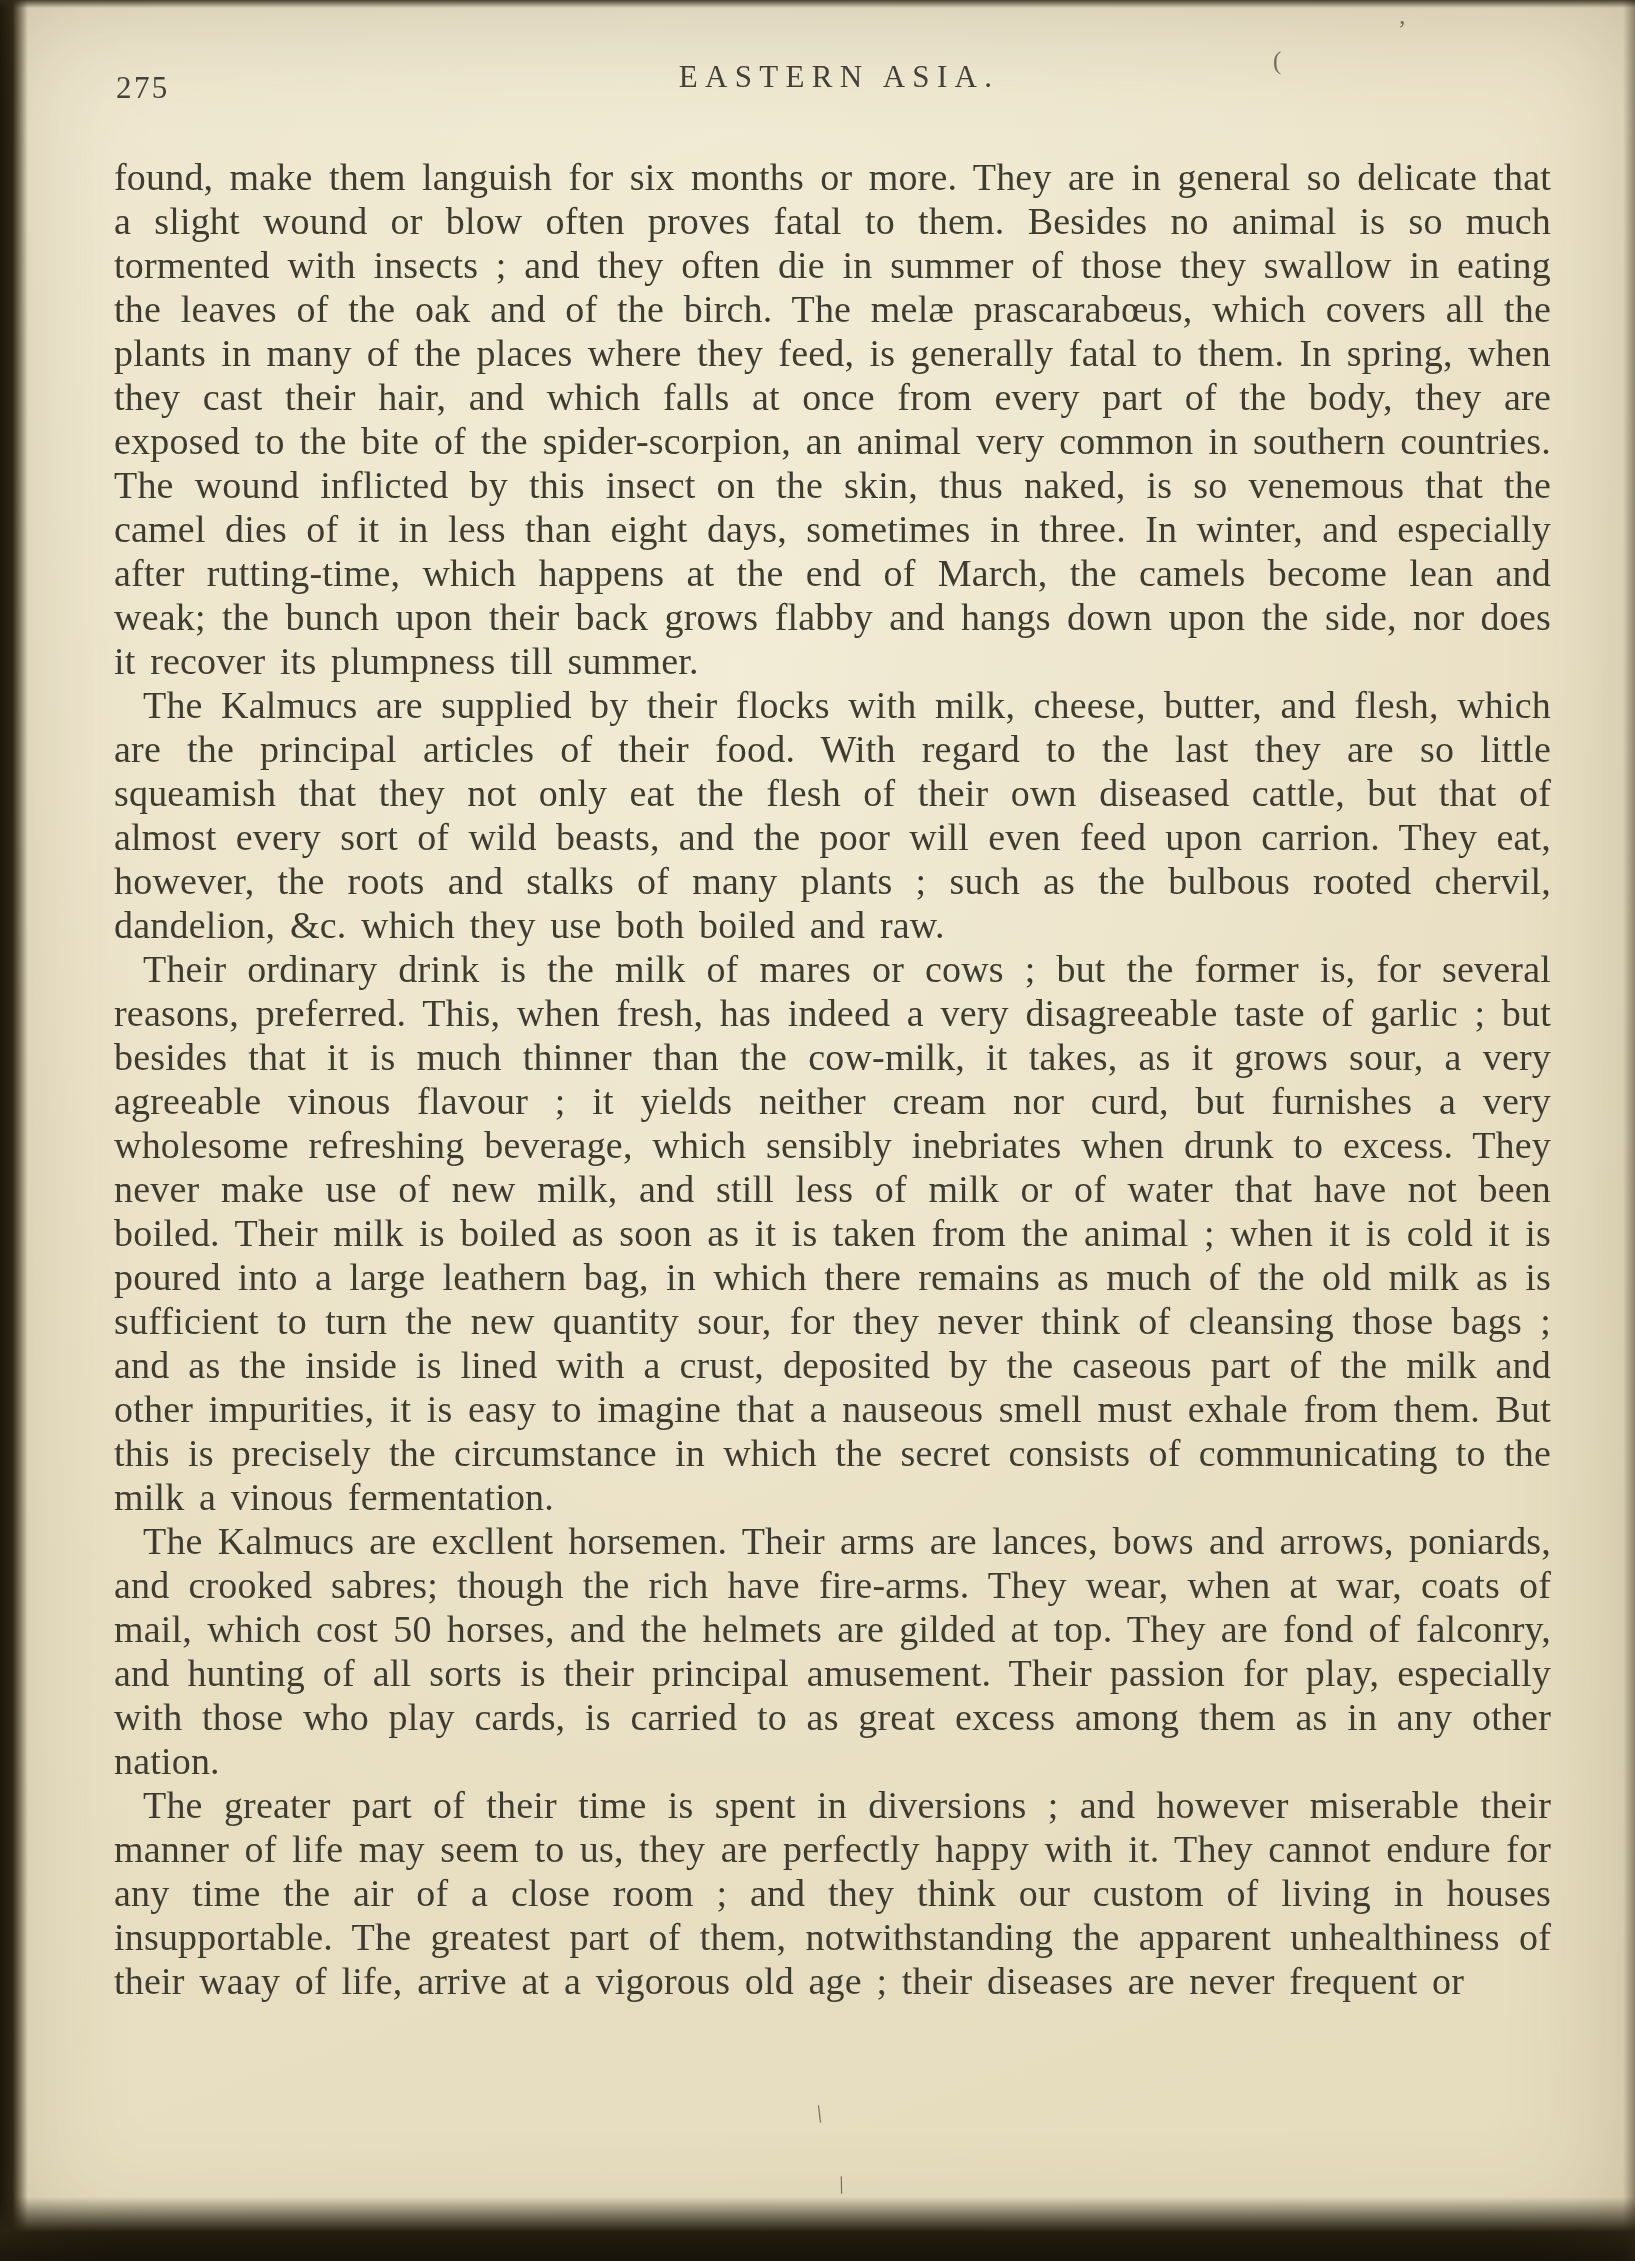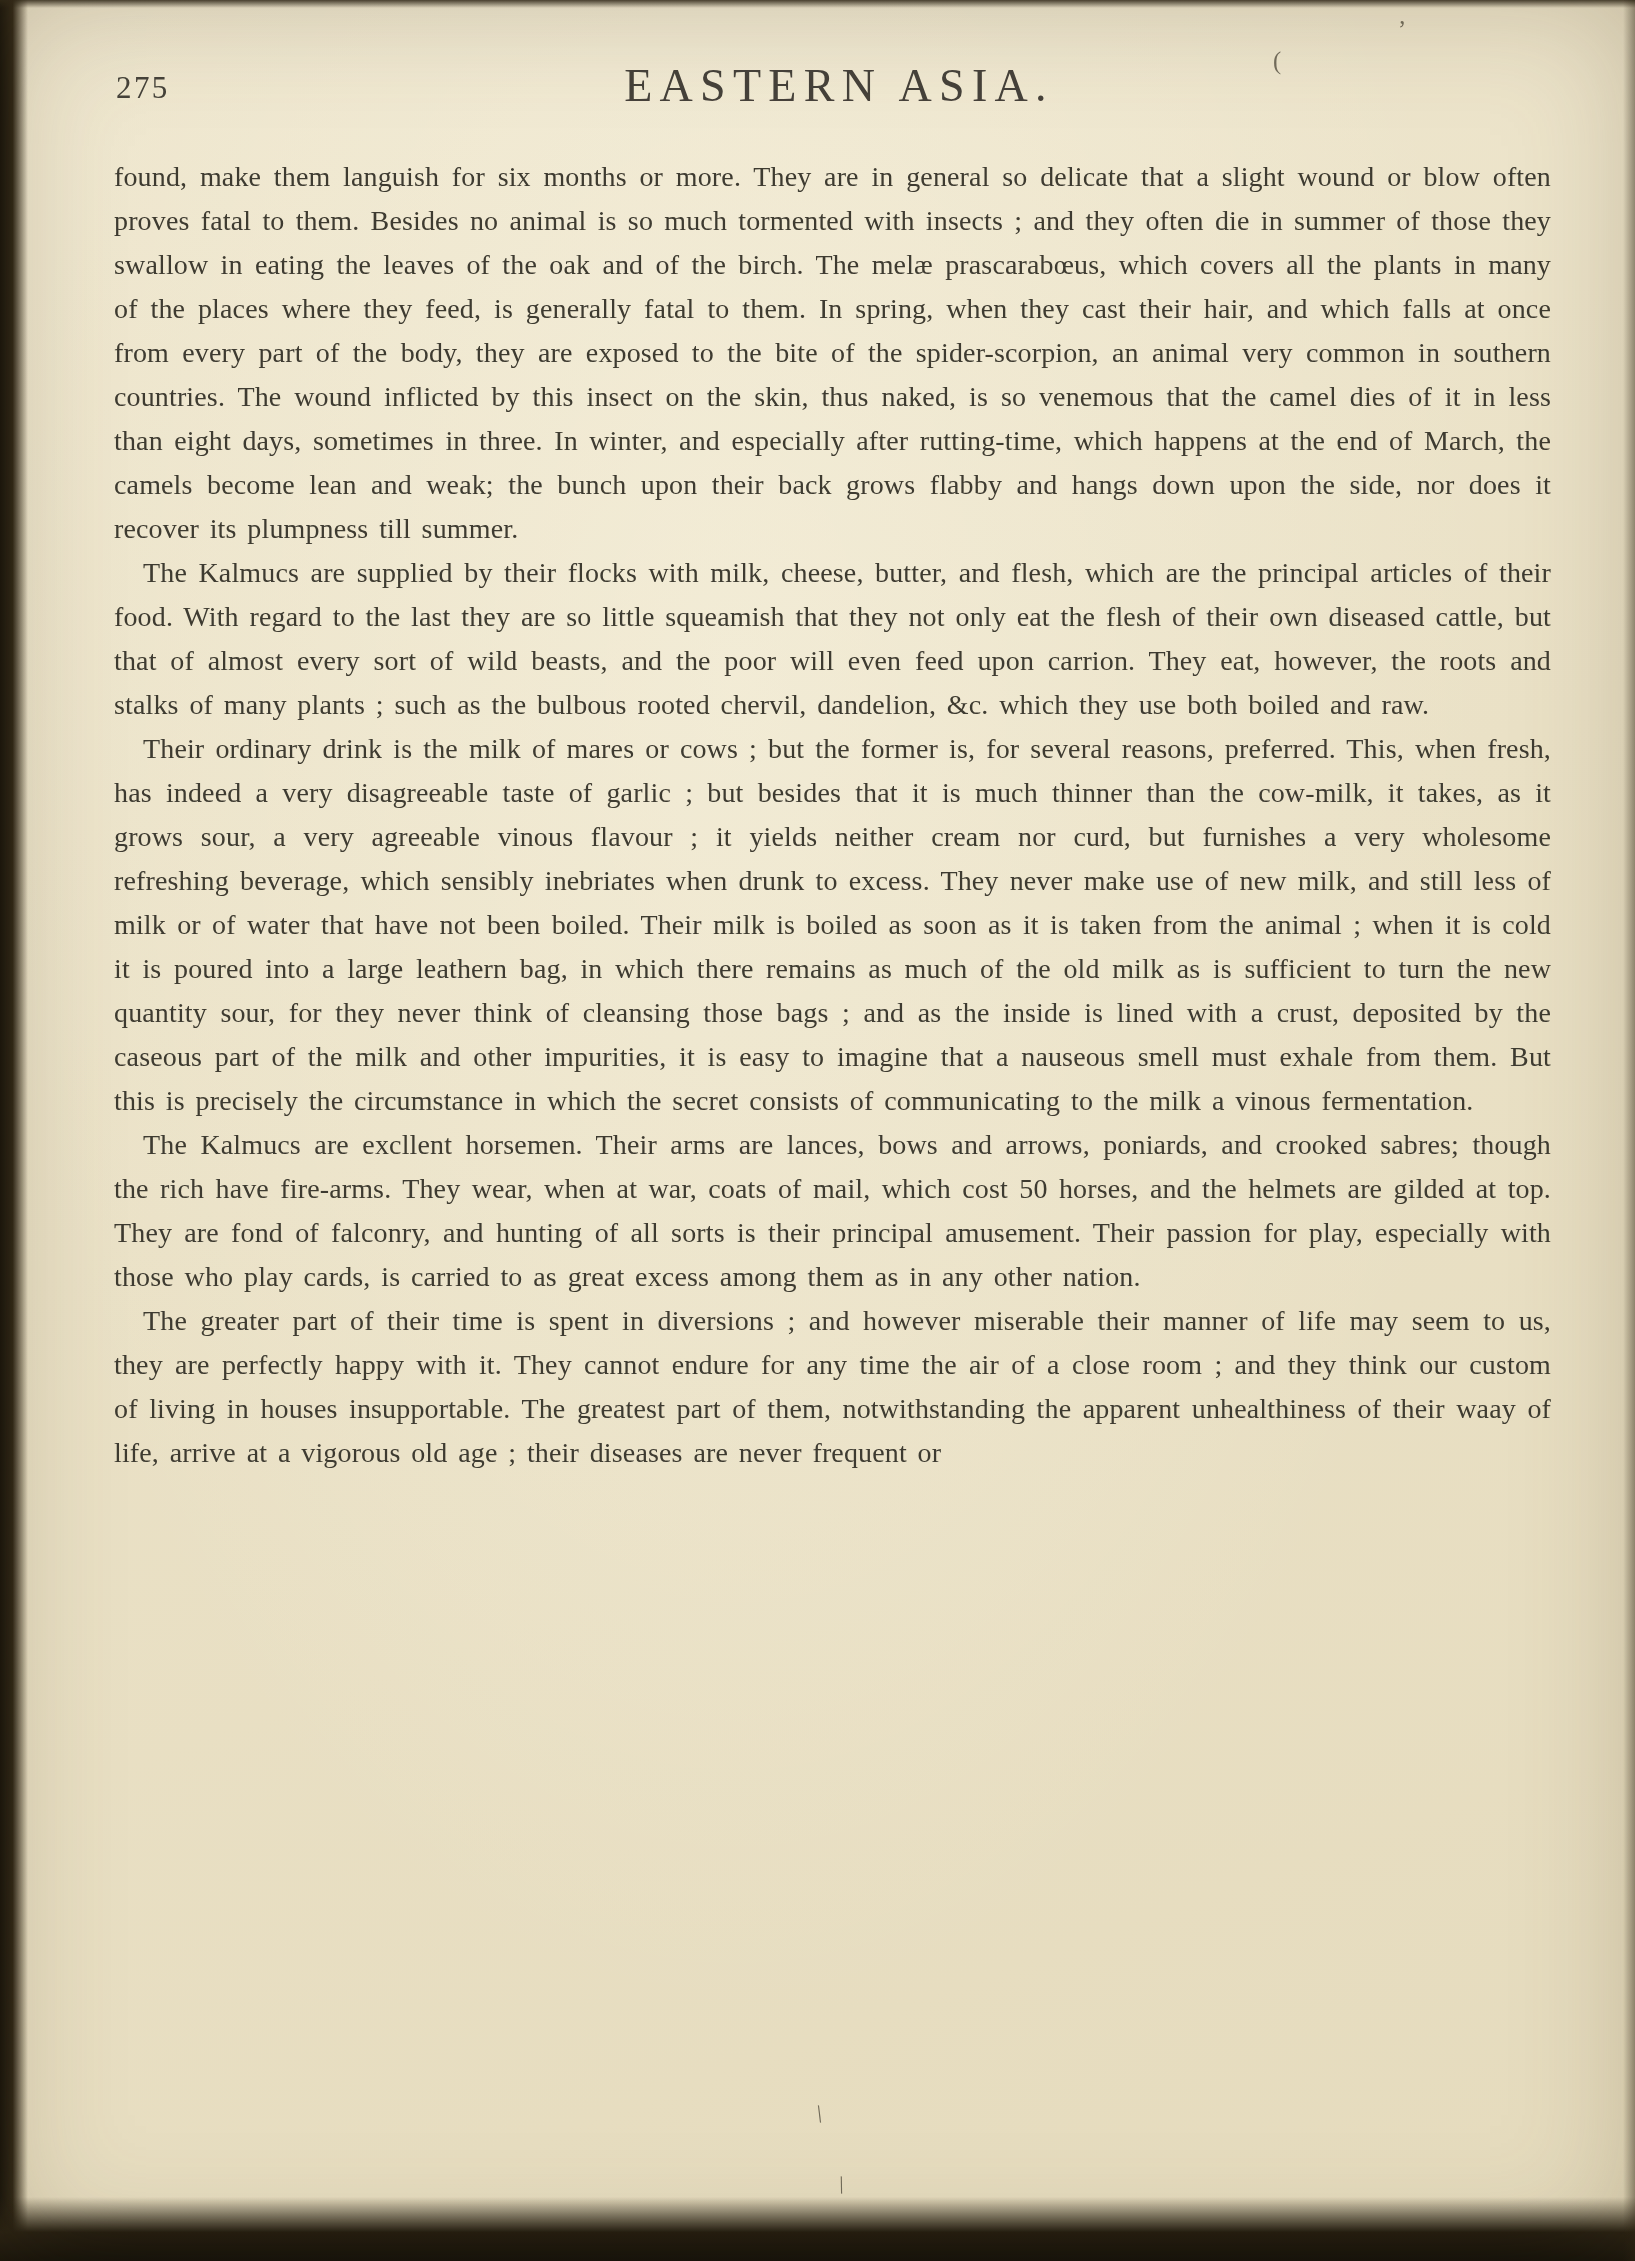--- a/index.html
+++ b/index.html
@@ -55,31 +55,31 @@
     position: absolute;
     left: 116px;
     top: 70px;
     font-size: 31px;
     letter-spacing: 2.4px;
     color: #45423a;
   }
   .running-title {
     display: block;
     text-align: center;
-    font-size: 46px;
+    font-size: 31px;
     letter-spacing: 7.3px;
     color: #45413a;
     font-weight: normal;
     margin-left: 42px;
   }
 
   .text-block {
     padding: 0 85px 0 114px;
     text-align: justify;
-    font-size: 28px;
+    font-size: 38px;
     line-height: 44px;
     word-spacing: 0.13em;
     letter-spacing: 0.005em;
     color: #3e3b31;
   }
   .text-block p {
     margin: 0;
     text-indent: 29px;
   }
   .text-block p.no-indent {

